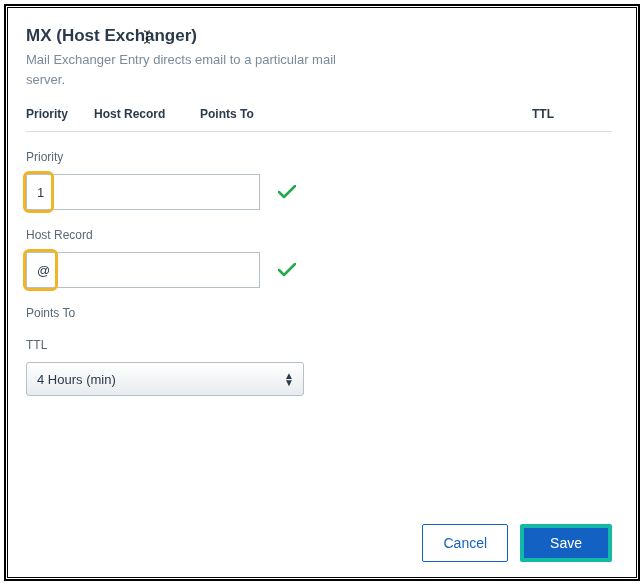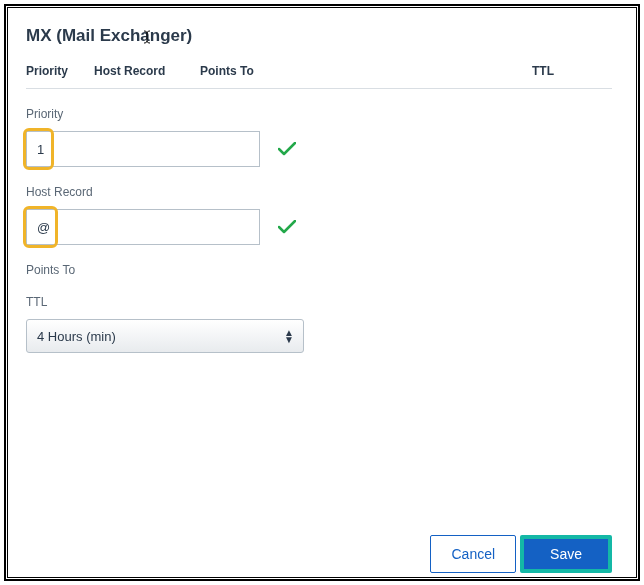--- a/index.html
+++ b/index.html
@@ -131,23 +131,23 @@
       top: 50%;
       transform: translateY(-50%);
       pointer-events: none;
       color: #2b3a4b;
       font-size: 10px;
       line-height: 7px;
     }
     .buttons-row {
       position: absolute;
       right: 24px;
-      bottom: 4px;
+      bottom: 15px;
       display: flex;
-      gap: 4px;
+      gap: 12px;
     }
     .btn {
       height: 38px;
       padding: 0 20px;
       font-size: 14px;
       border-radius: 2px;
       cursor: pointer;
       font-family: inherit;
     }
     .btn-cancel {
@@ -168,26 +168,27 @@
       pointer-events: none;
       color: #000;
     }
   </style>
 </head>
 <body>
 
 <div class="outer-frame">
   <div class="inner-frame">
 
-    <div class="title">MX (Mail Exchanger)</div>
+    <div class="title">MX (Host Exchanger)</div>
 
     <svg class="cursor-caret" width="10" height="14" viewBox="0 0 10 14">
       <path d="M2 1 C3.5 1 5 1.5 5 3 C5 1.5 6.5 1 8 1 M5 3 L5 11 M2 13 C3.5 13 5 12.5 5 11 C5 12.5 6.5 13 8 13" stroke="#000" stroke-width="1" fill="none"></path>
     </svg>
 
+    <div class="subtitle">Mail Exchanger Entry directs email to a particular mail server.</div>
 
     <div class="columns-row">
       <div class="col-priority">Priority</div>
       <div class="col-host">Host Record</div>
       <div class="col-points">Points To</div>
       <div class="col-ttl">TTL</div>
     </div>
 
     <div class="field-group">
       <div class="field-label">Priority</div>

